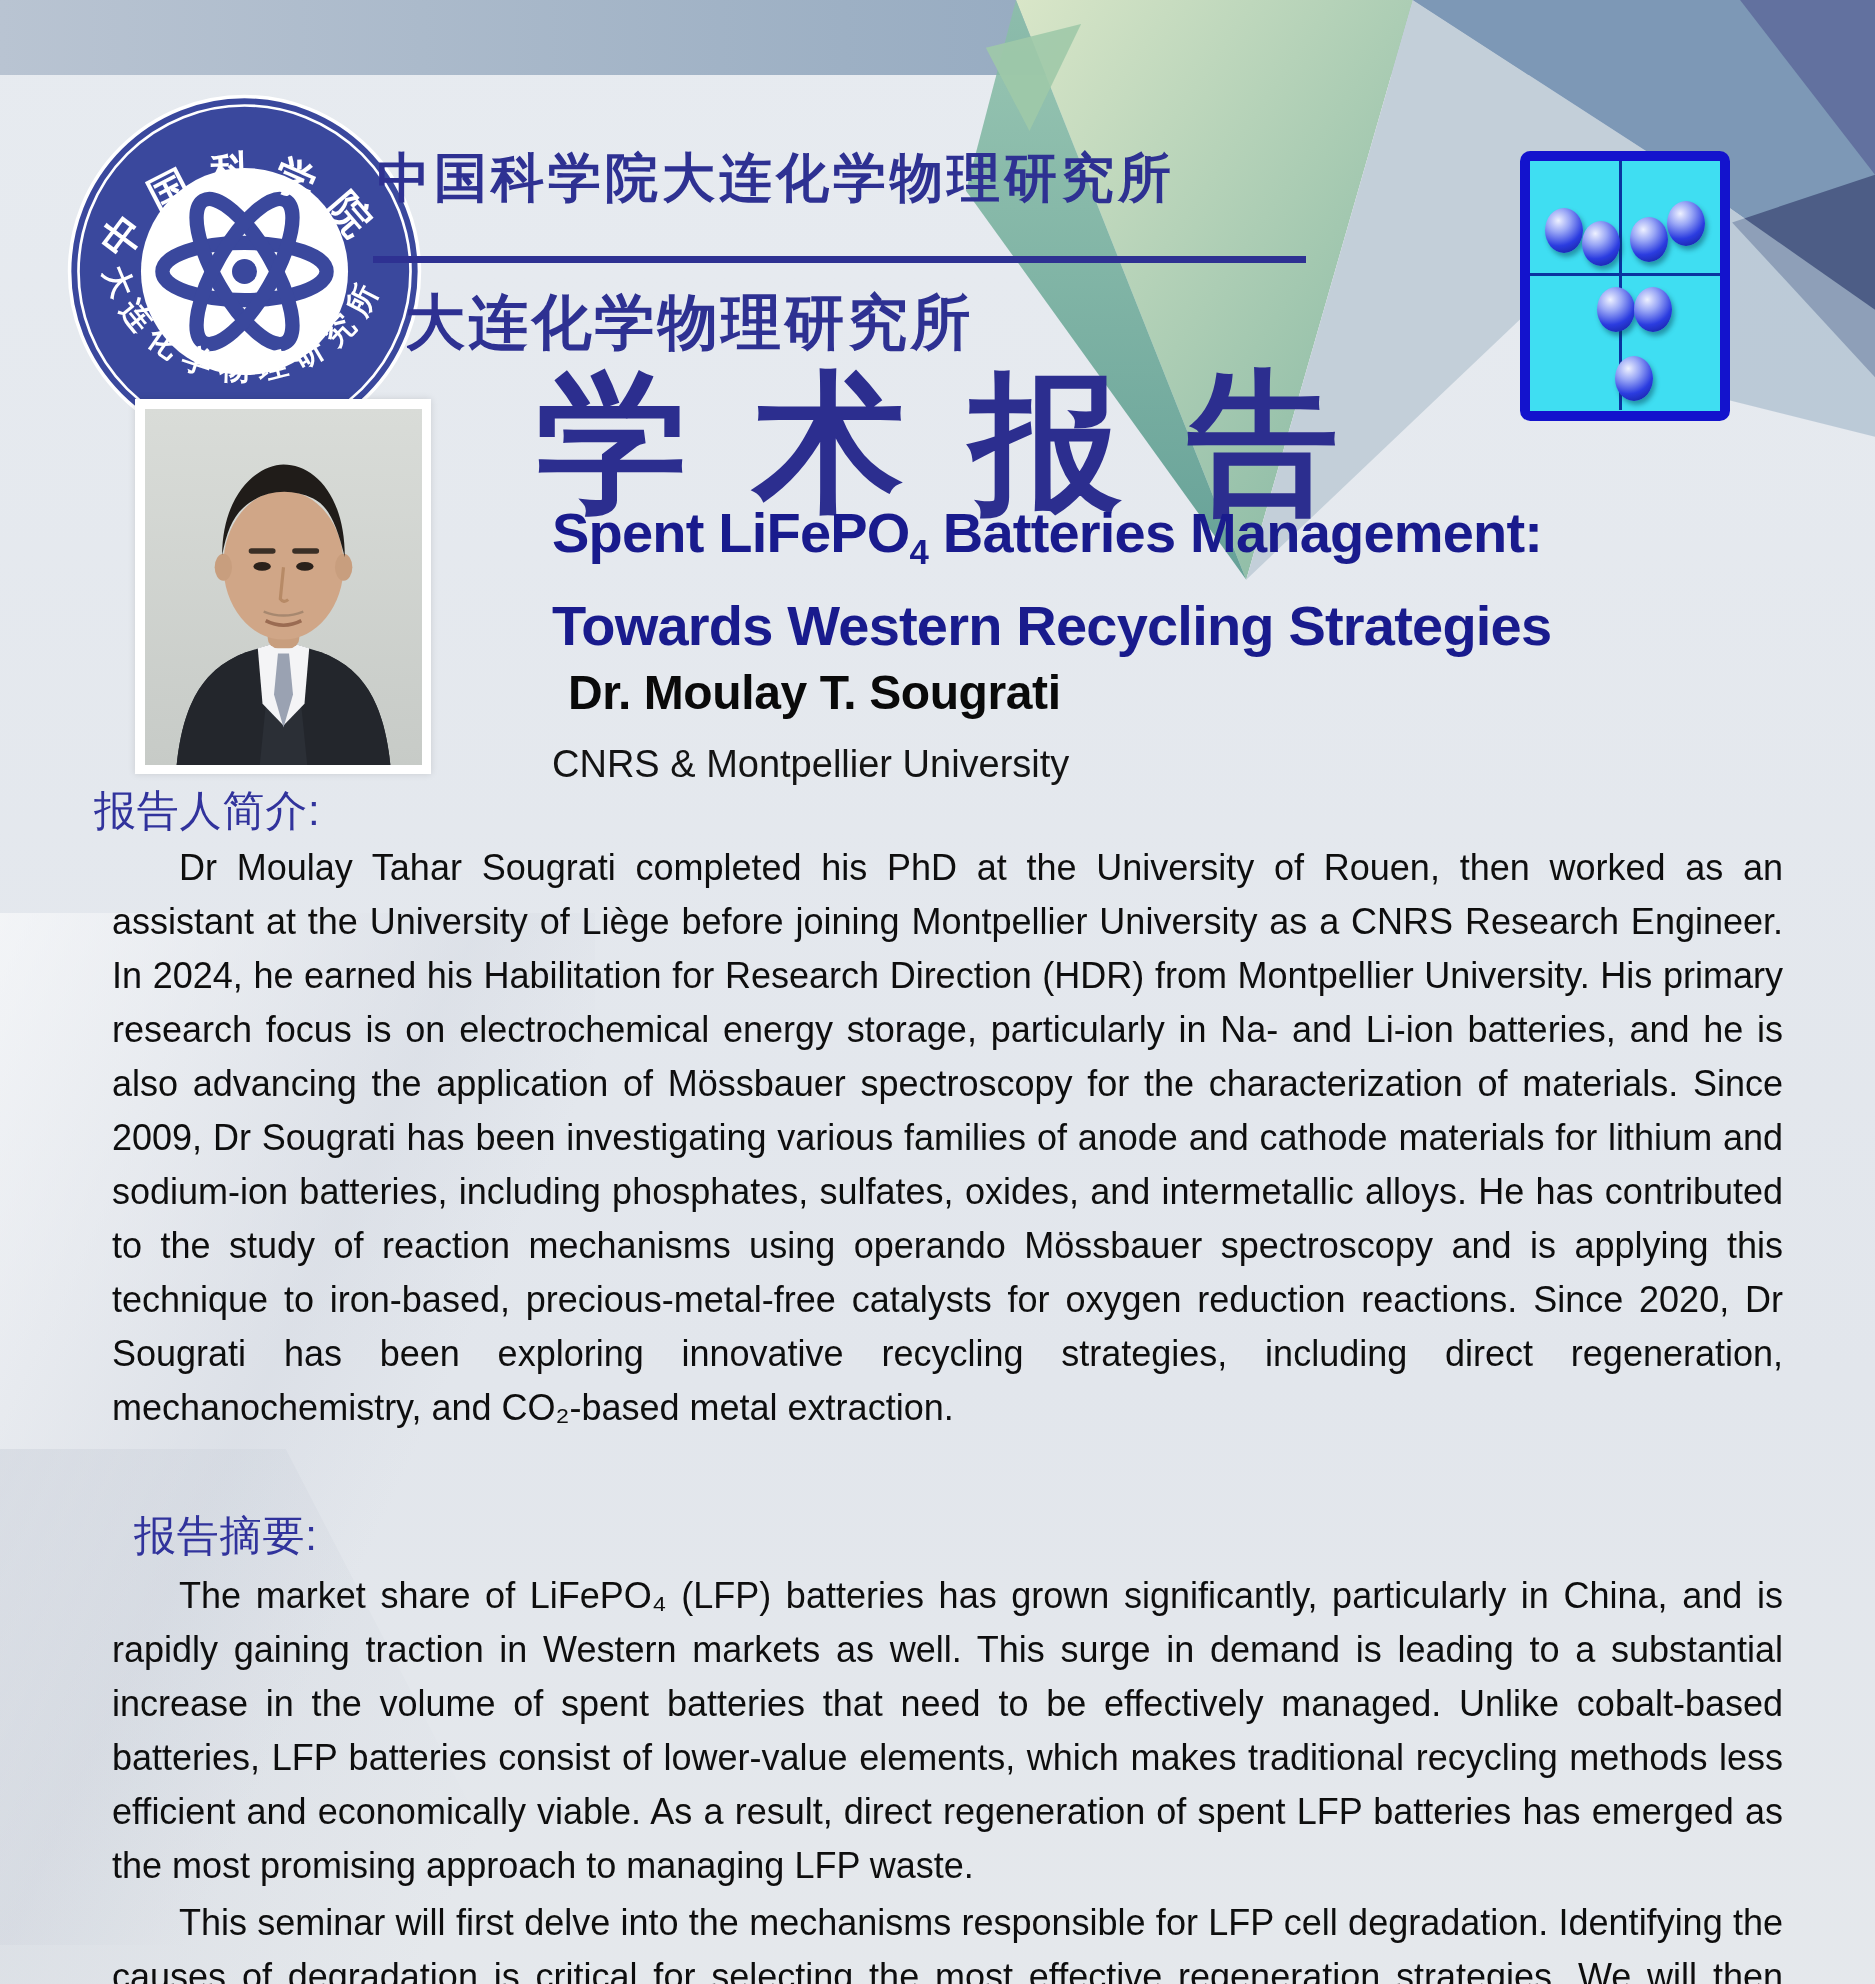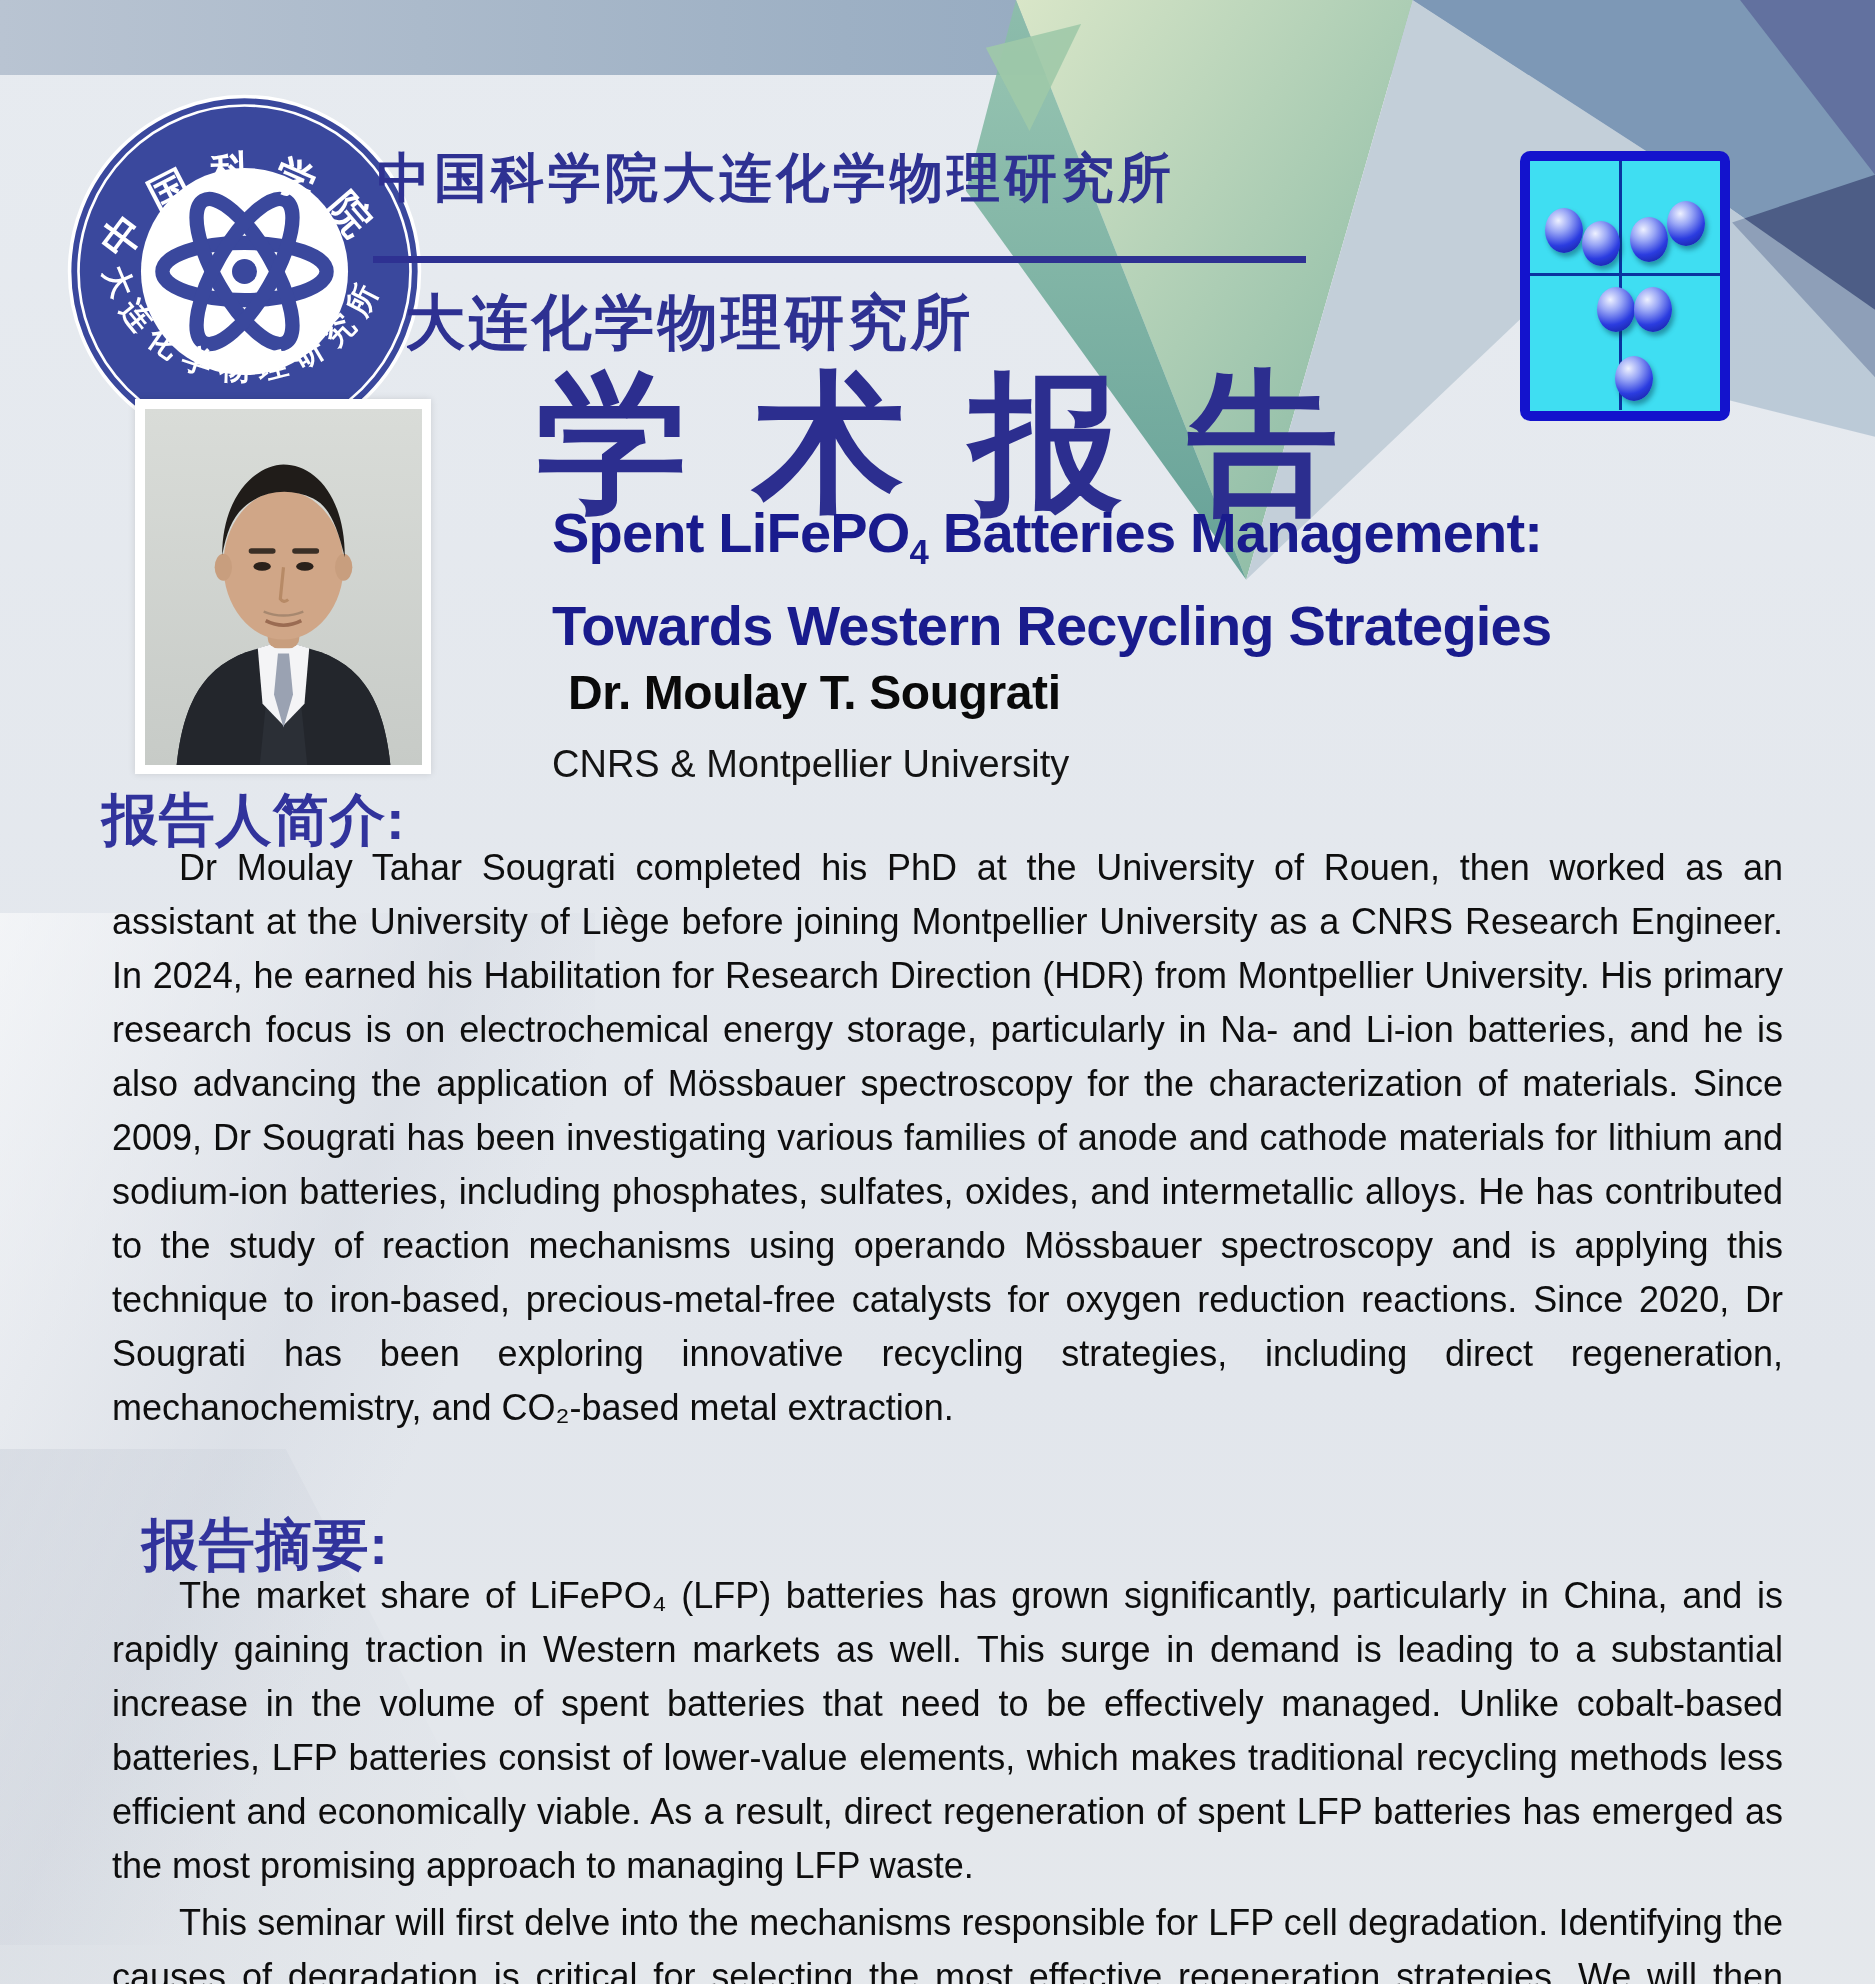--- a/index.html
+++ b/index.html
@@ -85,22 +85,22 @@
   }
   
   .photo{
     position:absolute;left:135px;top:399px;width:296px;height:375px;
     background:#fff;box-sizing:border-box;padding:9.5px;
     box-shadow:0 0 7.1px rgba(0,0,0,.12);
   }
   .photo svg{display:block;width:100%;height:100%;}
   
   .sec-heading{
-    position:absolute;left:102px;
-    font-weight:bold;font-size:56px;color:#31339c;letter-spacing:0.8px;
+    position:absolute;left:94px;
+    font-weight:normal;font-size:42px;color:#31339c;letter-spacing:0.8px;
   }
   .bio-heading{top:783px;}
   .abs-heading{top:1508px;margin-left:40px;}
   .body-block{
     position:absolute;left:112px;width:1671px;
     font-size:36px;line-height:54px;text-align:justify;color:#0e0e0e;
   }
   .bio-block{top:841px;}
   .abs-block{top:1569px;}
   .body-block p{margin:0;text-indent:67px;}

